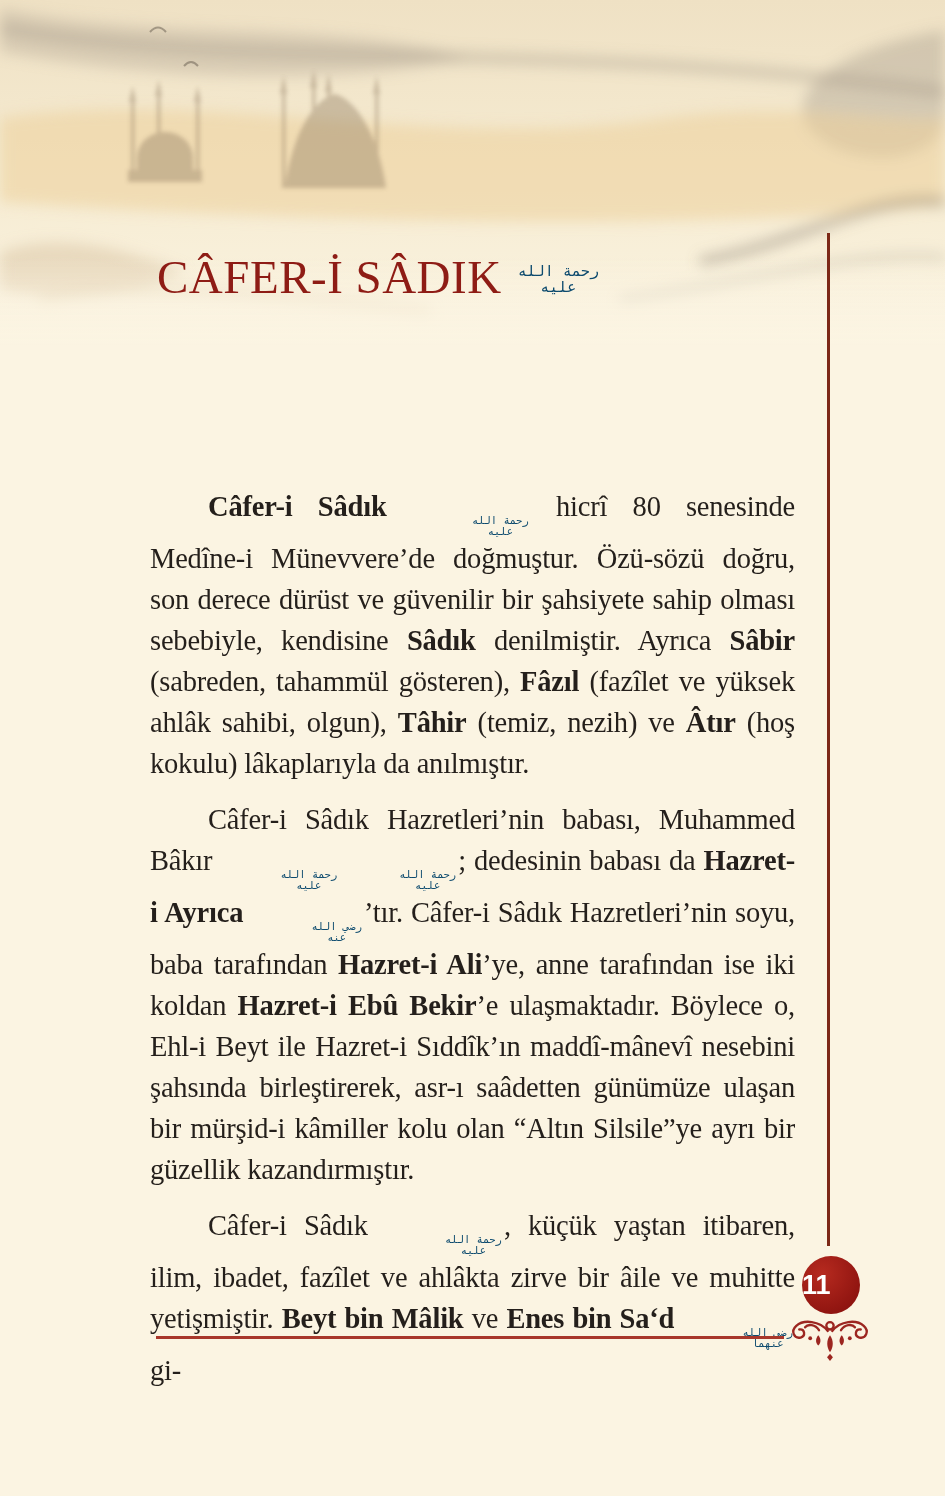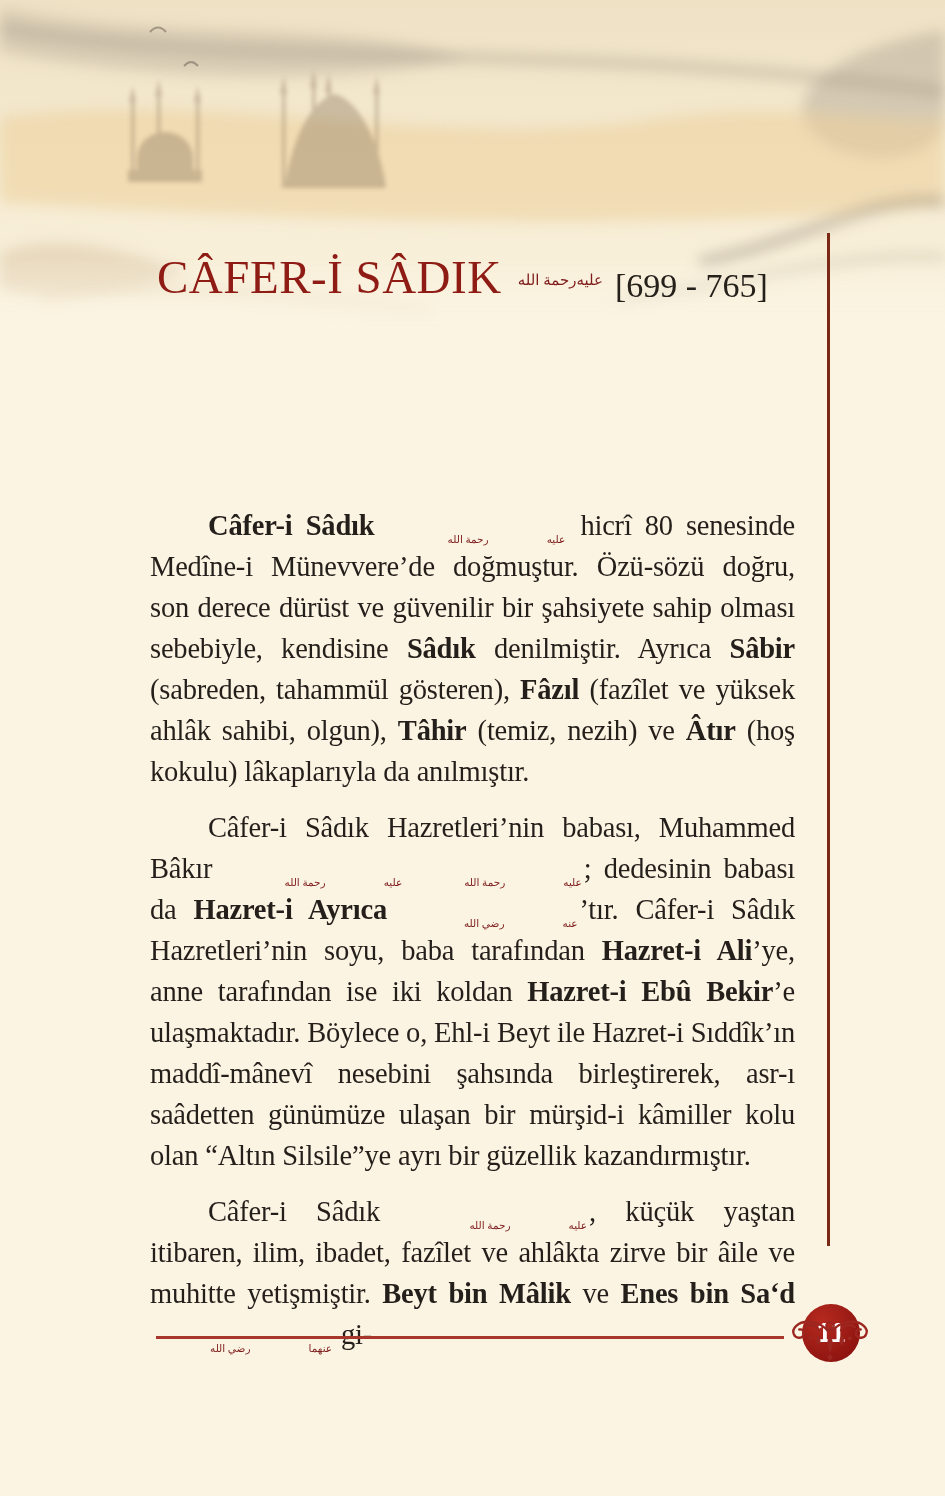--- a/index.html
+++ b/index.html
@@ -4,36 +4,36 @@
 <style>
   html,body{margin:0;padding:0;}
   .page{position:relative;width:945px;height:1496px;background:#fbf4e2;overflow:hidden;
         font-family:"Liberation Serif", serif;}
   
   .header-art{position:absolute;left:0;top:0;width:945px;height:345px;}
   
   .title-row{position:absolute;left:157px;top:230px;display:flex;align-items:flex-end;white-space:nowrap;margin-top:20px;}
   .title-text{font-size:47px;line-height:55px;color:#8e1c15;letter-spacing:0.5px;}
   .title-honorific{align-self:center;margin:0 12px 0 16px;}
-  .sym{display:inline-flex;flex-direction:row;align-items:center;justify-content:center;
-       color:#7f1d1d;font-family:Liberation Serif, serif;line-height:1.05;}
+  .sym{display:inline-flex;flex-direction:column;align-items:center;justify-content:center;
+       color:#0c4a6e;font-family:Liberation Mono, monospace;line-height:1.05;}
   .sym-big{font-size:15px;transform:translateY(3px);}
   .sym-inline{font-size:10.5px;vertical-align:-8px;margin:0 2px;}
   .title-dates{font-size:34px;color:#26201b;}
   
-  .body-text{position:absolute;left:150px;top:505px;width:645px;color:#241f1b;}
+  .body-text{position:absolute;left:150px;top:486px;width:645px;color:#241f1b;}
   .body-text p{margin:0 0 15px 0;text-indent:58px;font-size:28.5px;line-height:41px;
                text-align:justify;letter-spacing:-0.2px;}
   .bold{font-weight:bold;}
   
   .vline{position:absolute;left:827px;top:233px;width:3px;height:1013px;background:#7c2817;}
   
-  .badge{position:absolute;left:802px;top:1304px;width:58px;height:58px;border-radius:50%;
+  .badge{position:absolute;left:802px;top:1256px;width:58px;height:58px;border-radius:50%;
          background:radial-gradient(circle at 35% 30%, #b62a1f, #8f1410 75%);
-         display:flex;align-items:center;justify-content:center;}
+         display:flex;align-items:center;}
   .badge span{color:#ffffff;font-family:"Liberation Sans", sans-serif;font-weight:bold;font-size:27px;}
   
   .ornament{position:absolute;left:786px;top:1316px;width:88px;height:46px;}
   .bottom-rule{position:absolute;left:156px;top:1336px;width:628px;height:3px;background:#a8372b;}
 </style>
 </head>
 <body>
 
 <div class="page">
 
@@ -93,21 +93,20 @@
       <rect x="0" y="255" width="945" height="90" fill="url(#bfade)"></rect>
     </svg>
   </div>
 
   <div class="title-row">
     <span class="title-text">CÂFER-İ SÂDIK</span>
     <span class="sym sym-big title-honorific">
       <span>رحمة الله</span>
       <span>عليه</span>
     </span>
-    <span class="title-dates">[699 - 765]</span>
   </div>
 
   <div class="vline"></div>
 
   <div class="body-text">
       <p><span class="bold">Câfer-i Sâdık </span><span class="sym sym-inline">
           <span>رحمة الله</span>
           <span>عليه</span>
         </span><span> hicrî 80 senesinde Medîne-i Münevvere’de doğmuştur. Özü-sözü doğru, son derece dürüst ve güvenilir bir şahsiyete sahip olması sebebiyle, kendisine </span><span class="bold">Sâdık</span><span> denilmiştir. Ayrıca </span><span class="bold">Sâbir</span><span> (sabreden, tahammül gösteren), </span><span class="bold">Fâzıl</span><span> (fazîlet ve yüksek ahlâk sahibi, olgun), </span><span class="bold">Tâhir</span><span> (temiz, nezih) ve </span><span class="bold">Âtır</span><span> (hoş kokulu) lâkaplarıyla da anılmıştır.</span></p>
       <p><span>Câfer-i Sâdık Hazretleri’nin babası, Muhammed Bâkır </span><span class="sym sym-inline">

